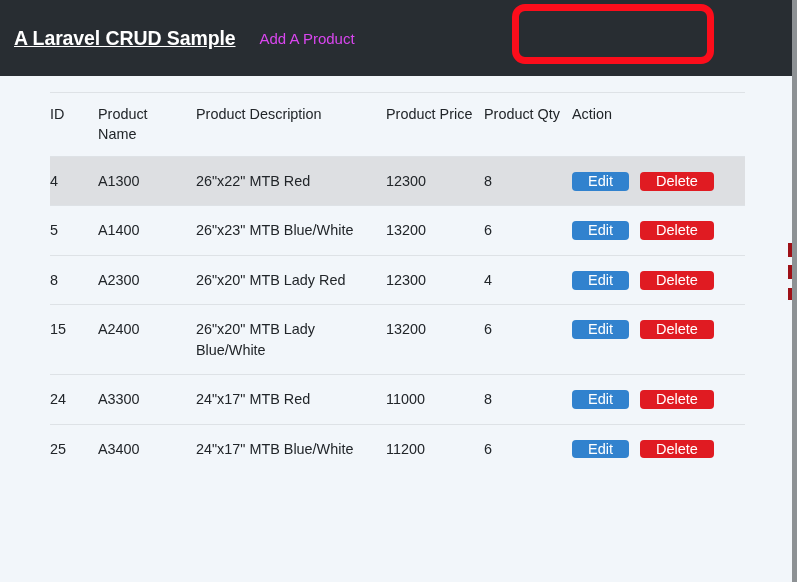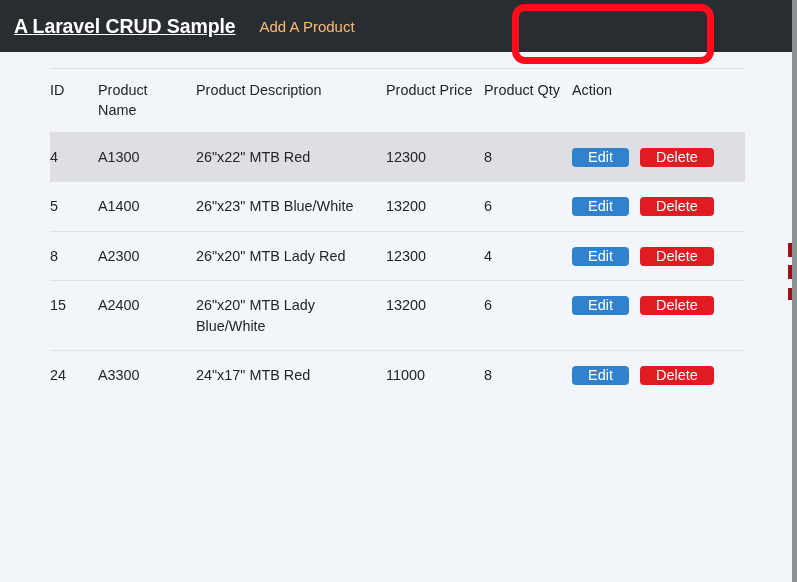--- a/index.html
+++ b/index.html
@@ -10,41 +10,41 @@
   }
   body {
     background: #f2f6fa;
     font-family: "Liberation Sans", sans-serif;
     color: #212529;
     position: relative;
   }
 
   
   #navbar {
-    height: 52px;
+    height: 76px;
     background: #282d32;
     display: flex;
     align-items: center;
     padding: 0 14px 0 14px;
     position: relative;
   }
   #brand {
     color: #ffffff;
     font-size: 19.5px;
     font-weight: bold;
     letter-spacing: -0.1px;
     white-space: nowrap;
   }
   #nav-links {
     display: flex;
     align-items: center;
     margin-left: 24px;
   }
   .nav-link {
-    color: #fdba74;
+    color: #d946ef;
     font-size: 15px;
     text-decoration: none;
     white-space: nowrap;
     cursor: pointer;
   }
   #search-form {
     position: absolute;
     right: 14px;
     top: 16px;
     display: flex;
@@ -241,20 +241,28 @@
             <td class="cell-action"><button class="btn btn-edit">Edit</button><button class="btn btn-delete">Delete</button></td>
           </tr>
           <tr>
             <td>24</td>
             <td>A3300</td>
             <td>24"x17" MTB Red</td>
             <td>11000</td>
             <td>8</td>
             <td class="cell-action"><button class="btn btn-edit">Edit</button><button class="btn btn-delete">Delete</button></td>
           </tr>
+          <tr>
+            <td>25</td>
+            <td>A3400</td>
+            <td>24"x17" MTB Blue/White</td>
+            <td>11200</td>
+            <td>6</td>
+            <td class="cell-action"><button class="btn btn-edit">Edit</button><button class="btn btn-delete">Delete</button></td>
+          </tr>
         </tbody>
     </table>
   </div>
 </div>
 
 <div id="scrollbar-track"></div>
 <div class="scroll-red-mark" id="scroll-red-1"></div>
 <div class="scroll-red-mark" id="scroll-red-2"></div>
 <div class="scroll-red-mark" id="scroll-red-3"></div>
 

